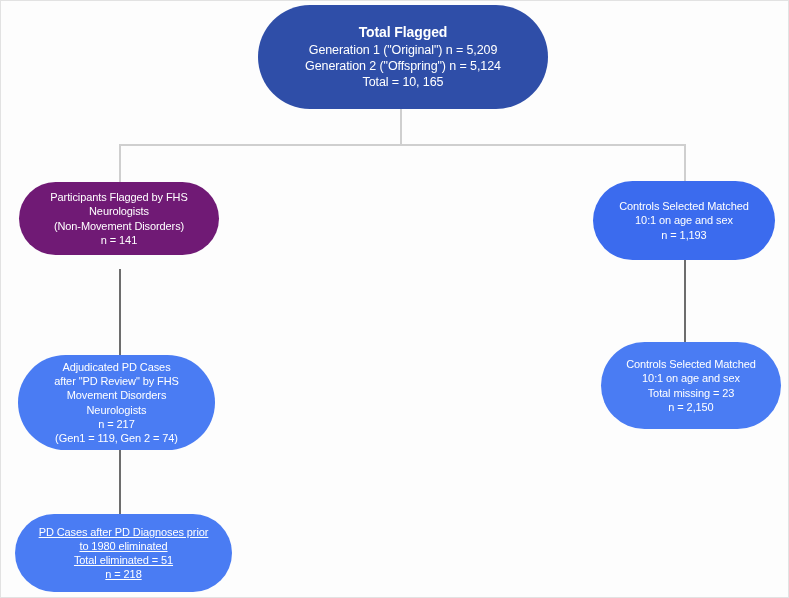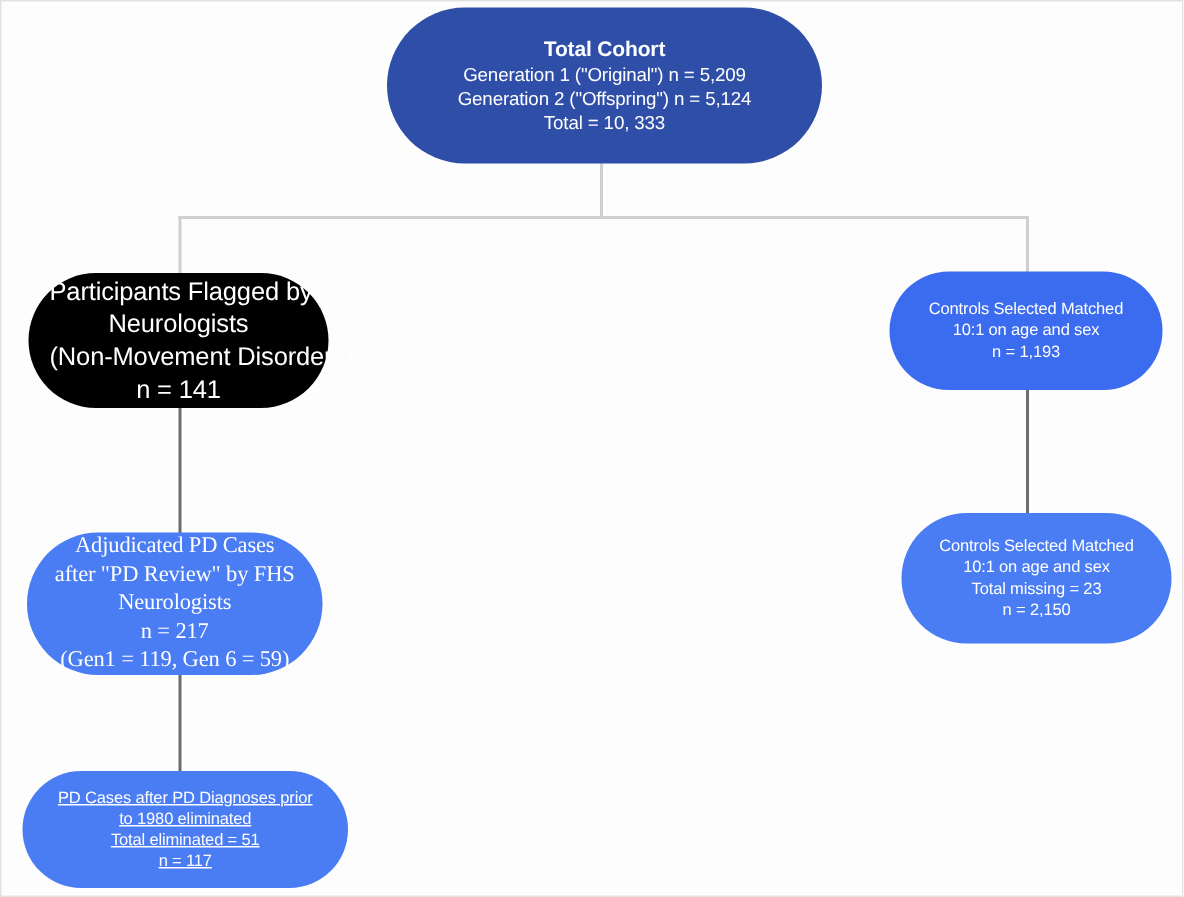--- a/index.html
+++ b/index.html
@@ -51,34 +51,33 @@
     padding-bottom: 1px;
   }
   
   #node-total-cohort {
     left: 257px; top: 4px; width: 290px; height: 104px;
     background: #2f4ea8;
     font-size: 12.5px;
   }
   #node-total-cohort .ln.title { font-size: 14px; }
   #node-flagged {
-    left: 18px; top: 181px; width: 200px; height: 90px;
-    background: #000000;
-    font-size: 17px;
+    left: 18px; top: 181px; width: 200px; height: 73px;
+    background: #701a75;
+    font-size: 11px;
   }
   #node-controls-1 {
     left: 592px; top: 180px; width: 182px; height: 79px;
     background: #3b6bee;
     font-size: 11px;
   }
   #node-adjudicated {
     left: 17px; top: 354px; width: 197px; height: 95px;
     background: #4a7cf3;
-    font-size: 15px;
-    font-family: Liberation Serif, serif;
+    font-size: 11px;
   }
   #node-controls-2 {
     left: 600px; top: 341px; width: 180px; height: 87px;
     background: #4a7cf3;
     font-size: 11px;
   }
   #node-pd-cases {
     left: 14px; top: 513px; width: 217px; height: 78px;
     background: #4a7cf3;
     font-size: 11px;
@@ -98,54 +97,55 @@
 
   <div class="line light" style="left:683px; top:143px; width:2px; height:38px;"></div>
 
   <div class="line" style="left:118px; top:268px; width:2px; height:90px;"></div>
 
   <div class="line" style="left:683px; top:256px; width:2px; height:89px;"></div>
 
   <div class="line" style="left:118px; top:446px; width:2px; height:70px;"></div>
 
   <div class="node" id="node-total-cohort">
-    <span class="ln title">Total Cohort</span>
+    <span class="ln title">Total Flagged</span>
     <span class="ln">Generation 1 ("Original") n = 5,209</span>
     <span class="ln">Generation 2 ("Offspring") n = 5,124</span>
-    <span class="ln">Total = 10, 333</span>
+    <span class="ln">Total = 10, 165</span>
   </div>
 
   <div class="node" id="node-flagged">
     <span class="ln">Participants Flagged by FHS</span>
     <span class="ln">Neurologists</span>
     <span class="ln">(Non-Movement Disorders)</span>
     <span class="ln">n = 141</span>
   </div>
 
   <div class="node" id="node-controls-1">
     <span class="ln">Controls Selected Matched</span>
     <span class="ln">10:1 on age and sex</span>
     <span class="ln">n = 1,193</span>
   </div>
 
   <div class="node" id="node-adjudicated">
     <span class="ln">Adjudicated PD Cases</span>
     <span class="ln">after "PD Review" by FHS</span>
+    <span class="ln">Movement Disorders</span>
     <span class="ln">Neurologists</span>
     <span class="ln">n = 217</span>
-    <span class="ln">(Gen1 = 119, Gen 6 = 59)</span>
+    <span class="ln">(Gen1 = 119, Gen 2 = 74)</span>
   </div>
 
   <div class="node" id="node-controls-2">
     <span class="ln">Controls Selected Matched</span>
     <span class="ln">10:1 on age and sex</span>
     <span class="ln">Total missing = 23</span>
     <span class="ln">n = 2,150</span>
   </div>
 
   <div class="node" id="node-pd-cases">
     <span class="ln">PD Cases after PD Diagnoses prior</span>
     <span class="ln">to 1980 eliminated</span>
     <span class="ln">Total eliminated = 51</span>
-    <span class="ln">n = 117</span>
+    <span class="ln">n = 218</span>
   </div>
 
 </div>
 
 </body></html>

